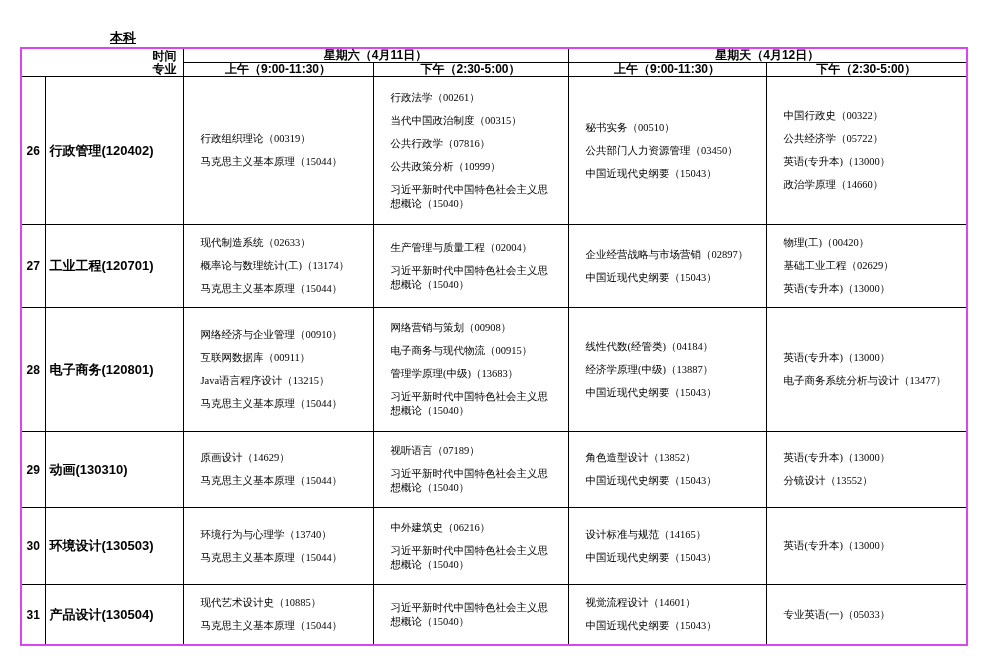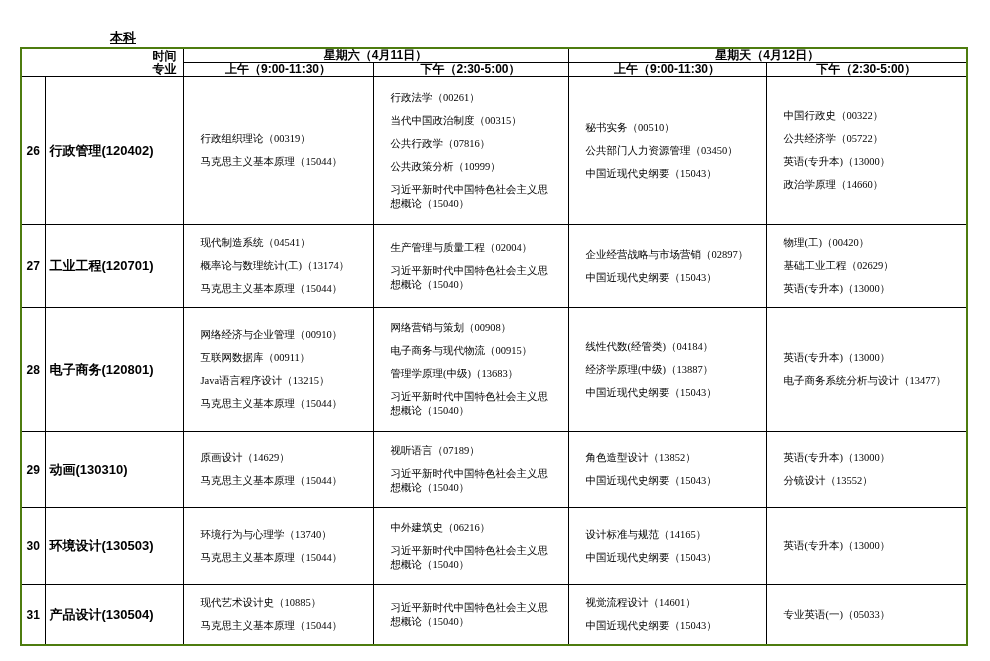--- a/index.html
+++ b/index.html
@@ -21,21 +21,21 @@
     position:absolute; top:30px; left:110px;
     font-size:13px; font-weight:bold;
     text-decoration:underline;
     line-height:15px;
   }
   table.schedule {
     position:absolute; top:47px; left:20px;
     width:946px;
     border-collapse:collapse;
     table-layout:fixed;
-    border:2px solid #4d7c0f;
+    border:2px solid #d946ef;
   }
   .schedule th, .schedule td {
     border:1px solid #000;
     padding:0;
     vertical-align:middle;
   }
   .schedule th { font-size:12px; font-weight:bold; line-height:13px; }
   tr.hrow1 { height:14px; }
   tr.hrow2 { height:13px;margin-top:43px; }
   th.corner { text-align:right; padding-right:6px; }
@@ -116,21 +116,21 @@
             <div class="course">中国行政史（00322）</div>
             <div class="course">公共经济学（05722）</div>
             <div class="course">英语(专升本)（13000）</div>
             <div class="course">政治学原理（14660）</div>
           </td>
       </tr>
       <tr style="height:81px">
         <td class="num">27</td>
         <td class="major">工业工程(120701)</td>
         <td class="courses">
-            <div class="course">现代制造系统（04541）</div>
+            <div class="course">现代制造系统（02633）</div>
             <div class="course">概率论与数理统计(工)（13174）</div>
             <div class="course">马克思主义基本原理（15044）</div>
           </td>
         <td class="courses">
             <div class="course">生产管理与质量工程（02004）</div>
             <div class="course">习近平新时代中国特色社会主义思想概论（15040）</div>
           </td>
         <td class="courses">
             <div class="course">企业经营战略与市场营销（02897）</div>
             <div class="course">中国近现代史纲要（15043）</div>

